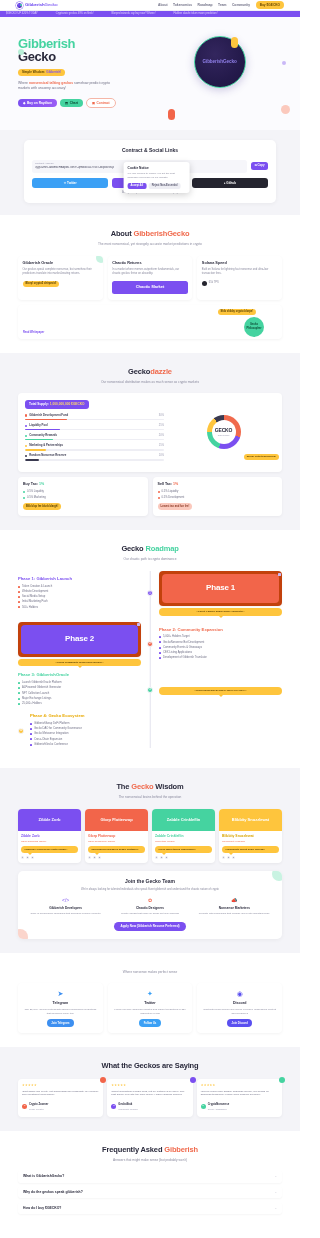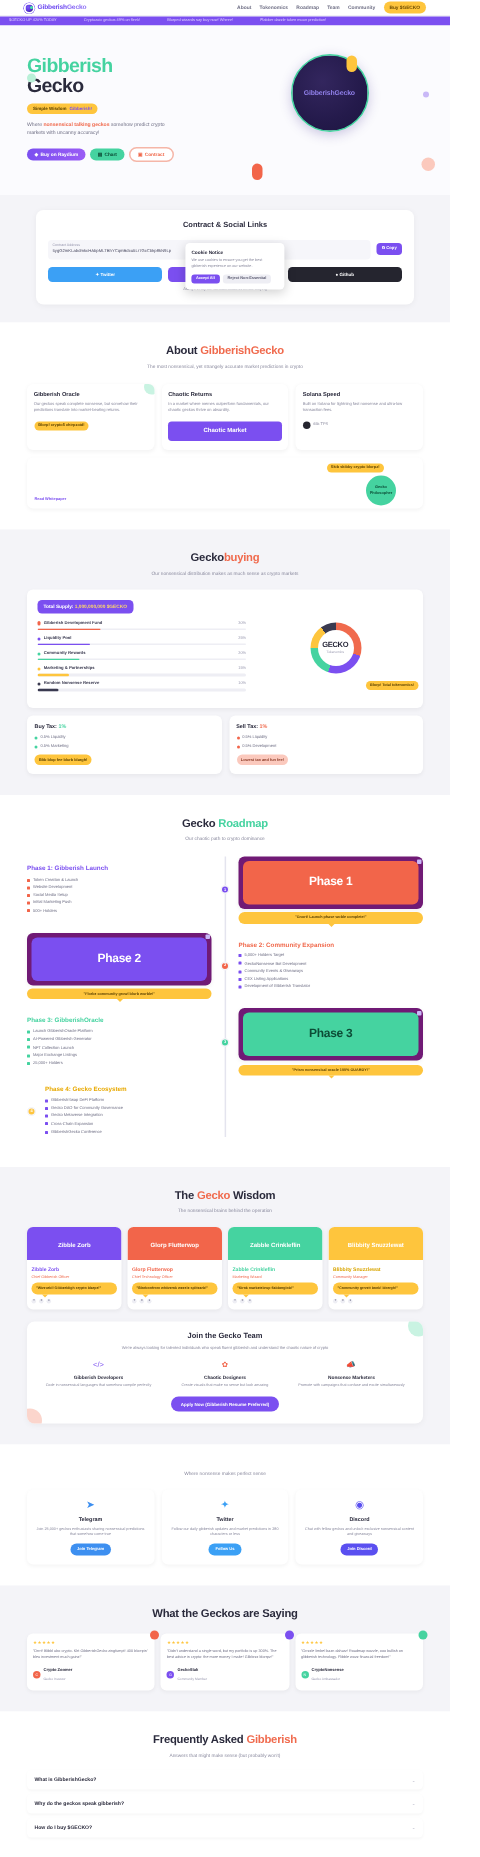--- a/index.html
+++ b/index.html
@@ -188,21 +188,21 @@
   .phase-li { display:flex; align-items:center; gap:2px; font-size:2.7px; color:#6f6f85; margin-bottom:1.6px;}
   .phase-li .pd { width:2px;height:2px;border-radius:0.4px;flex:none;}
   .phase-box { border-radius:4px; padding:9px 4px; text-align:center; color:#fff; font-size:8px; font-weight:700; letter-spacing:-0.2px; position:relative;}
   .phase-box.sq:after{content:"";position:absolute;width:3px;height:3px;border-radius:0.6px;background:#c9b8f7;right:-1.5px;top:-1.5px;}
   .pb-1 { background:#f2654a; }
   .pb-2 { background:#7b4ff0; }
   .pb-3 { background:#45d3a0; color:#0c4c36; }
   .pb-4 { background:#fec53d; color:#4a3600; }
   .phase-quote { margin-top:2.5px; background:#fec53d; color:#5a4100; font-size:2.5px; font-weight:700; border-radius:5px; padding:2px 4px; text-align:center; position:relative;}
   .phase-quote:after { content:""; position:absolute; left:50%; bottom:-2px; transform:translateX(-50%); border-left:2px solid transparent; border-right:2px solid transparent; border-top:2.2px solid #fec53d;}
-  .phase-card-wrap { background:#701a75; border-radius:4px; padding:3px; box-shadow:0 1px 3px rgba(0,0,0,.05);}
+  .phase-card-wrap { background:#c2410c; border-radius:4px; padding:3px; box-shadow:0 1px 3px rgba(0,0,0,.05);}
 
   
   .squad-row { display:flex; gap:4px; margin-top:9px; }
   .squad-card { flex:1; border-radius:4px; overflow:hidden; background:#fff; box-shadow:0 1px 3px rgba(0,0,0,.06); }
   .squad-art { height: 22px; display:flex;align-items:center;justify-content:center; font-size:4px; font-weight:700; color:#fff; text-align:center; padding:0 2px;}
   .sa-1 { background:#7b4ff0; }
   .sa-2 { background:#f2654a; }
   .sa-3 { background:#45d3a0; }
   .sa-4 { background:#fec53d; }
   .squad-body { padding:3.5px 3px 4px; }
@@ -378,21 +378,21 @@
       </div>
     </div>
     <div class="wide-card">
       <span class="wide-pill">Skib skibby crypto blorpz!</span>
       <span class="wide-circle">Gecko Philosopher</span>
       <span class="wide-link">Read Whitepaper</span>
     </div>
   </div>
 
   <div class="section alt">
-    <div class="sec-title"><span>Gecko</span><span class="org">buying</span></div>
+    <div class="sec-title"><span>Gecko</span><span class="org">dazzle</span></div>
     <div class="sec-sub">Our nonsensical distribution makes as much sense as crypto markets</div>
 
     <div class="token-card">
       <div class="token-left">
         <span class="supply-pill"><span>Total Supply: </span><span class="amt">1,000,000,000 $GECKO</span></span>
         <div class="alloc">
           <div class="alloc-row">
             <div class="alloc-head">
                 <span class="alloc-dot" style="background:#f2654a"></span>
                 <span class="alloc-name">Gibberish Development Fund</span>
@@ -581,23 +581,20 @@
                 <span>Major Exchange Listings</span>
               </div>
             <div class="phase-li">
                 <span class="pd" style="background:#45d3a0"></span>
                 <span>25,000+ Holders</span>
               </div>
           </div>
         </div>
         <div class="road-node" style="background:#45d3a0">3</div>
         <div class="road-side">
-          <div class="phase-card-wrap">
-            <div class="phase-box pb-3 sq">Phase 3</div>
-          </div>
           <div class="phase-quote">"Prism nonsensical oracle 100% GUARDY!"</div>
         </div>
       </div>
 
       <div class="road-row">
         <div class="road-node" style="background:#fec53d">4</div>
         <div class="road-side">
           <div class="phase-head" style="color:#e8a900">Phase 4: Gecko Ecosystem</div>
           <div class="phase-list">
             <div class="phase-li">

